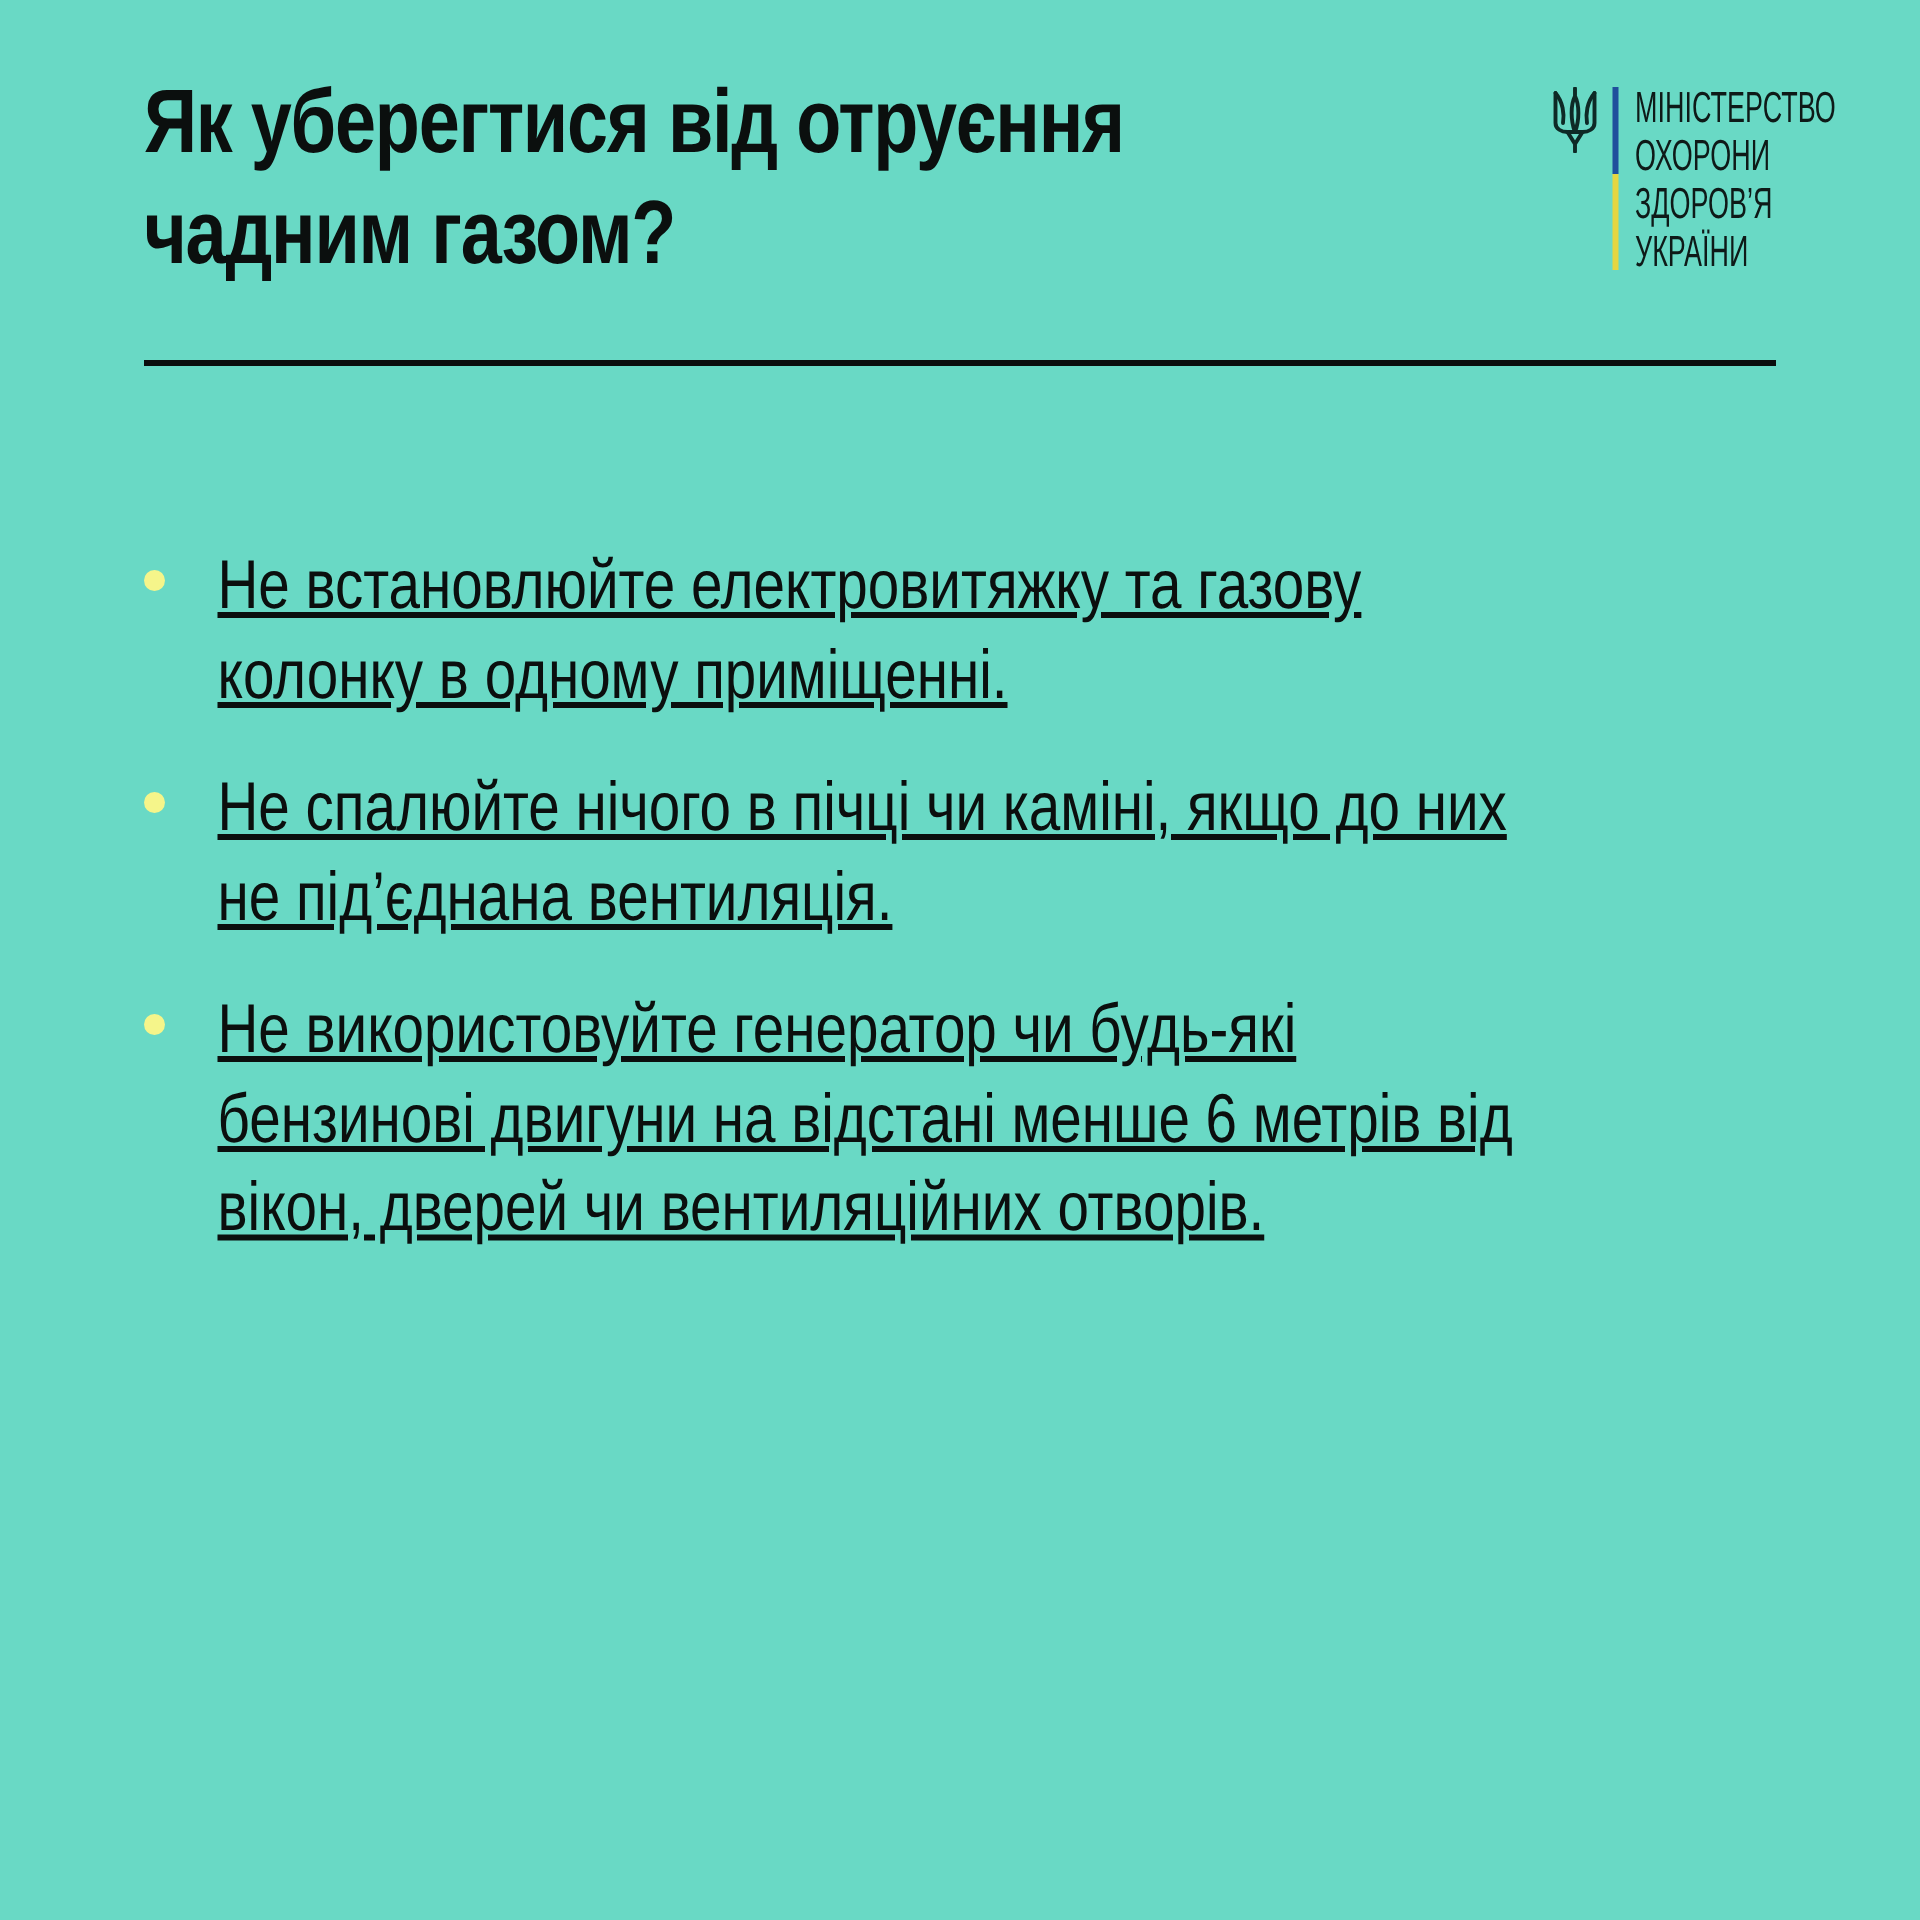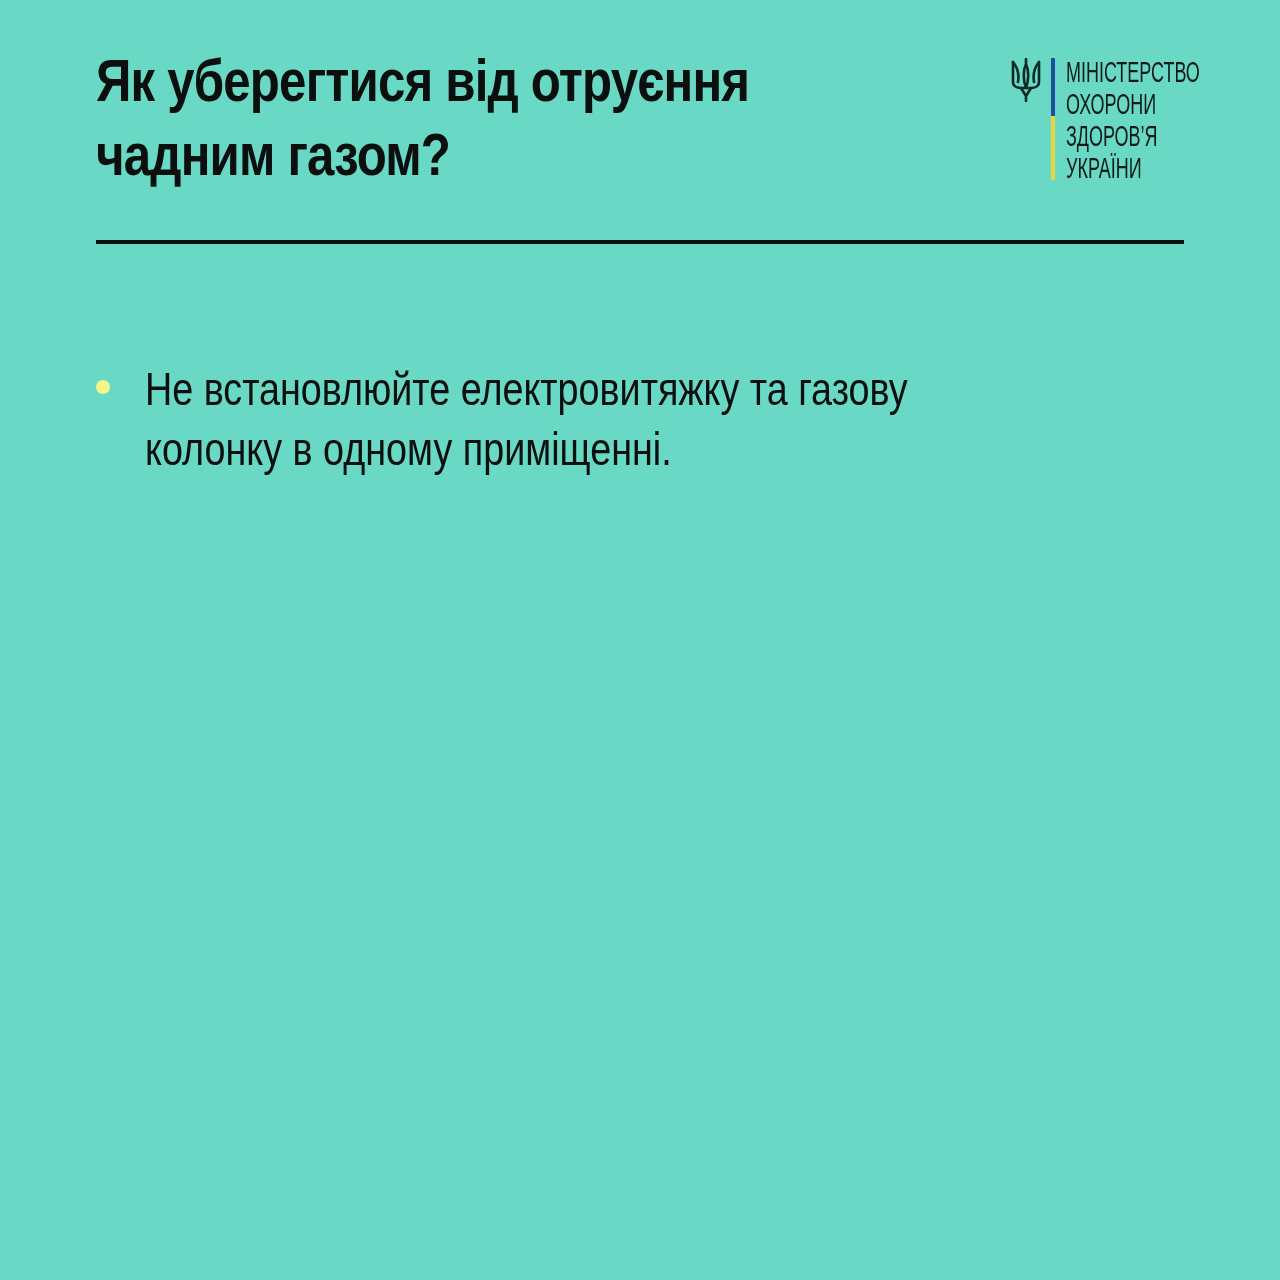--- a/index.html
+++ b/index.html
@@ -25,21 +25,21 @@
       font-weight: 700;
       font-size: 60px;
       line-height: 74px;
       letter-spacing: -1px;
       transform: scaleX(0.82);
       transform-origin: left top;
     }
     .title span { display: block; white-space: nowrap; }
     .logo {
       position: absolute;
-      left: 1008px;
+      left: 1032px;
       top: 56px;
       width: 210px;
       height: 130px;
     }
     .trident {
       position: absolute;
       left: 2px;
       top: 2px;
       width: 32px;
       height: 44px;
@@ -75,20 +75,21 @@
       background: #0b0f0e;
     }
     .tips {
       position: absolute;
       left: 96px;
       top: 360px;
       width: 1100px;
       margin: 0;
       padding: 0;
       list-style: none;
+      text-decoration: underline;
     }
     .tip {
       position: relative;
       padding-left: 49px;
       margin-bottom: 29px;
     }
     .bullet {
       position: absolute;
       left: 0;
       top: 20px;
@@ -138,13 +139,28 @@
 <div class="divider"></div>
 
 <ul class="tips">
   <li class="tip">
     <span class="bullet"></span>
     <span class="tip-text">
       <span>Не встановлюйте електровитяжку та газову</span>
       <span>колонку в одному приміщенні.</span>
     </span>
   </li>
+  <li class="tip">
+    <span class="bullet"></span>
+    <span class="tip-text">
+      <span>Не спалюйте нічого в пічці чи каміні, якщо до них</span>
+      <span>не під’єднана вентиляція.</span>
+    </span>
+  </li>
+  <li class="tip">
+    <span class="bullet"></span>
+    <span class="tip-text">
+      <span>Не використовуйте генератор чи будь-які</span>
+      <span>бензинові двигуни на відстані менше 6 метрів від</span>
+      <span>вікон, дверей чи вентиляційних отворів.</span>
+    </span>
+  </li>
 </ul>
 
 </body></html>

